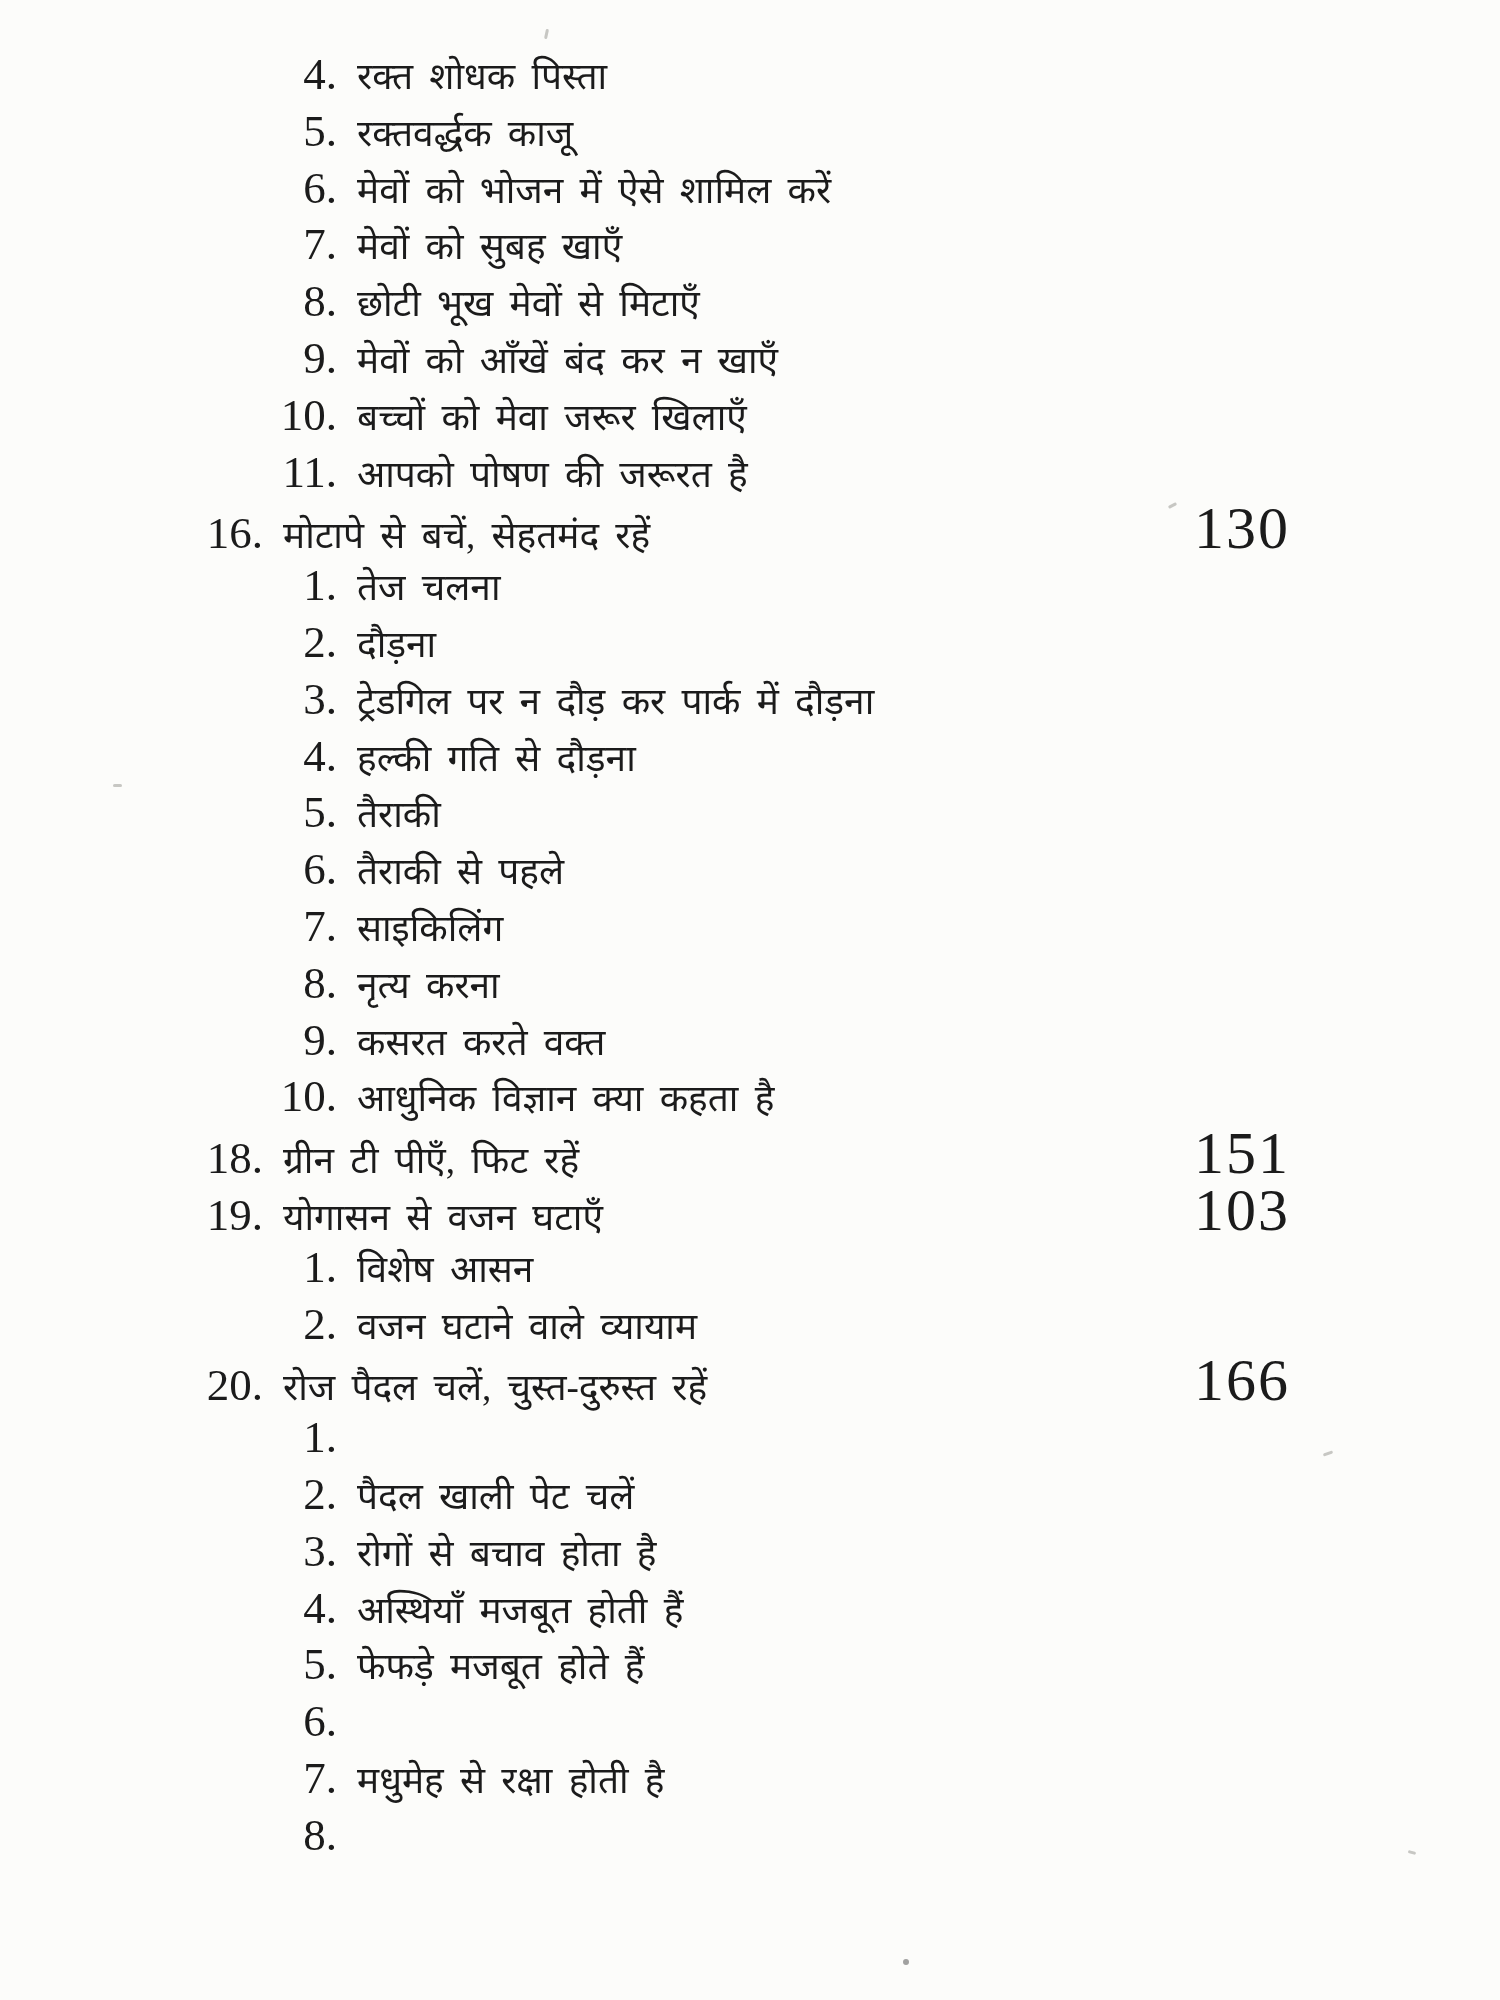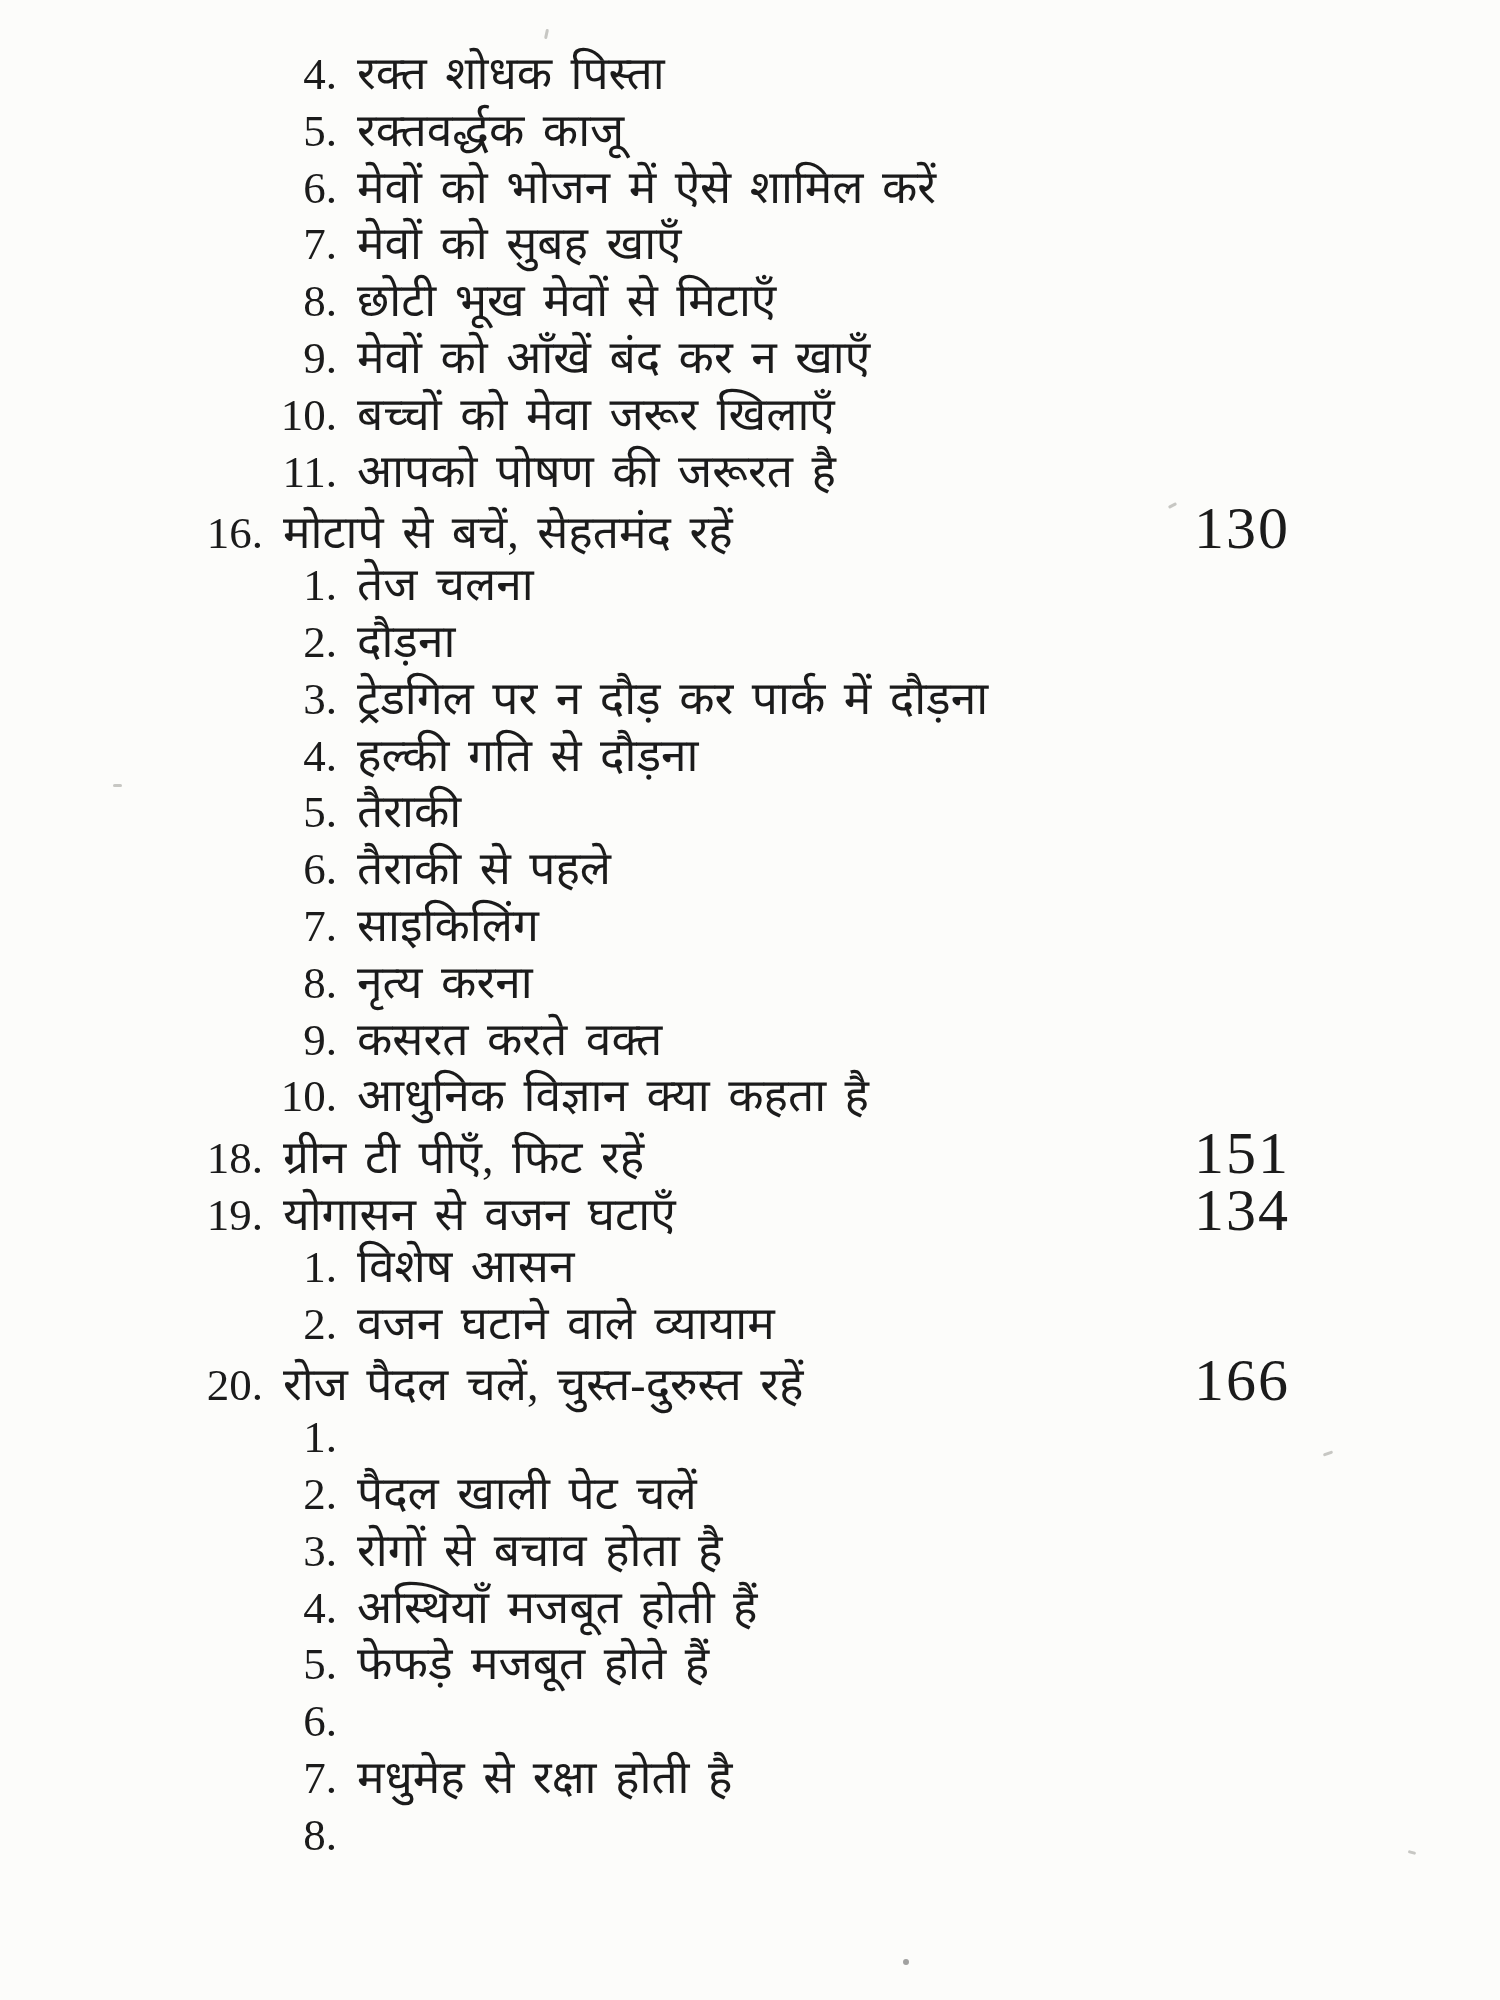--- a/index.html
+++ b/index.html
@@ -34,21 +34,21 @@
   .num {
     flex: 0 0 auto;
     text-align: right;
     font-size: 45px;
   }
   .row.chapter .num { width: 263px; }
   .row.sub     .num { width: 337px; }
   .title {
     flex: 0 1 auto;
     margin-left: 20px;
-    font-size: 46px;
+    font-size: 37px;
     word-spacing: 7px;
   }
   .pagenum {
     flex: 0 0 auto;
     margin-left: auto;
     font-size: 60px;
     letter-spacing: 2px;
   }
   
   .speck {
@@ -165,21 +165,21 @@
         <span class="pagenum"></span>
       </div>
       <div class="row chapter">
         <span class="num">18.</span>
         <span class="title">ग्रीन टी पीएँ, फिट रहें</span>
         <span class="pagenum">151</span>
       </div>
       <div class="row chapter">
         <span class="num">19.</span>
         <span class="title">योगासन से वजन घटाएँ</span>
-        <span class="pagenum">134</span>
+        <span class="pagenum">103</span>
       </div>
       <div class="row sub">
         <span class="num">1.</span>
         <span class="title">विशेष आसन</span>
         <span class="pagenum"></span>
       </div>
       <div class="row sub">
         <span class="num">2.</span>
         <span class="title">वजन घटाने वाले व्यायाम</span>
         <span class="pagenum"></span>

